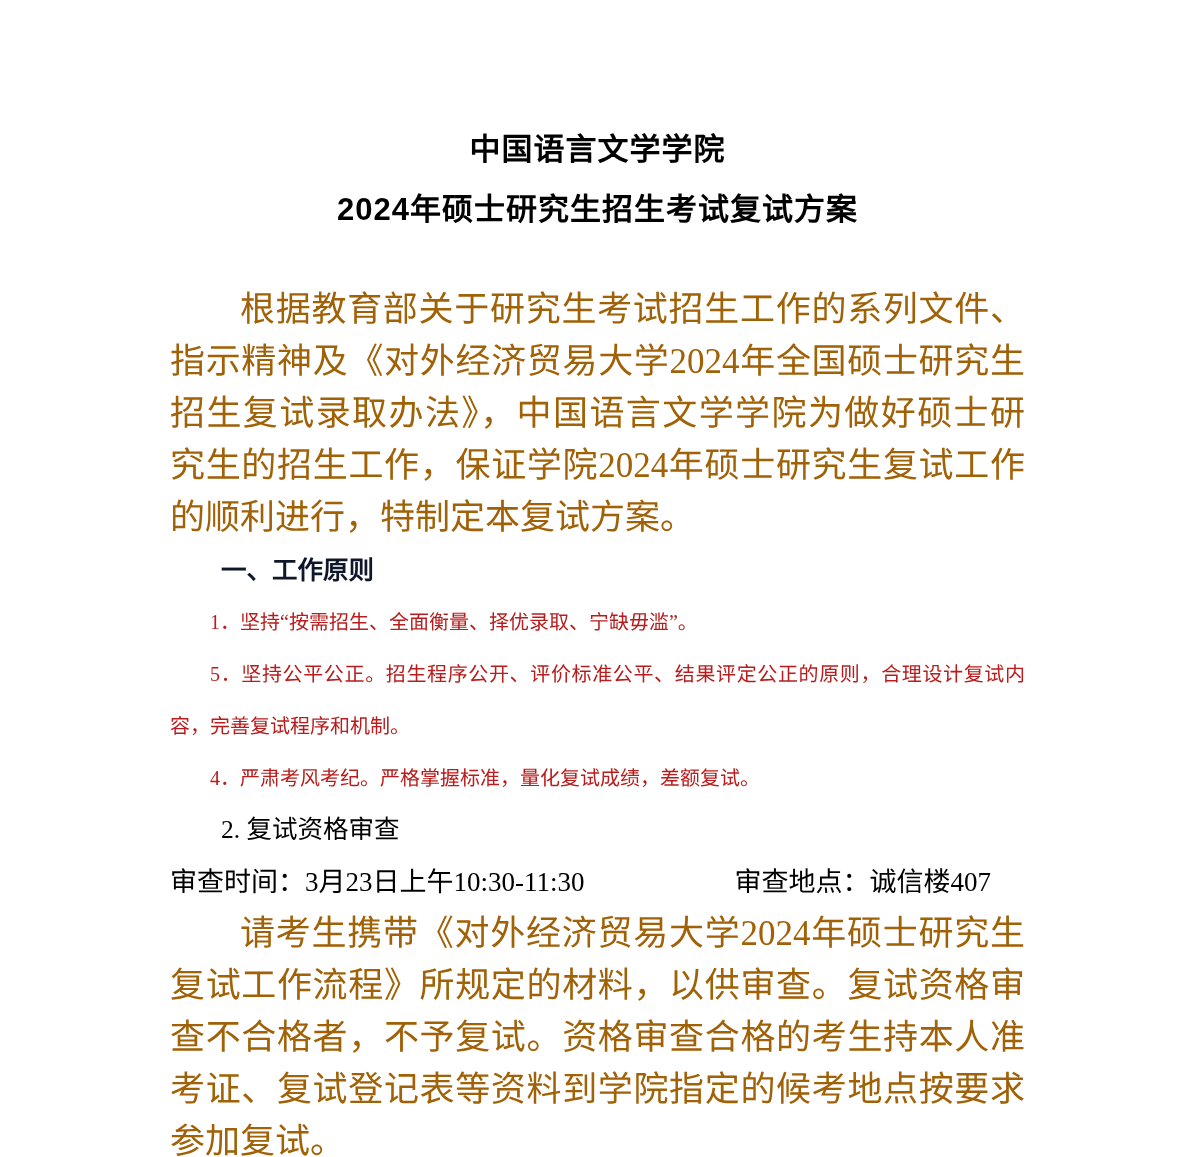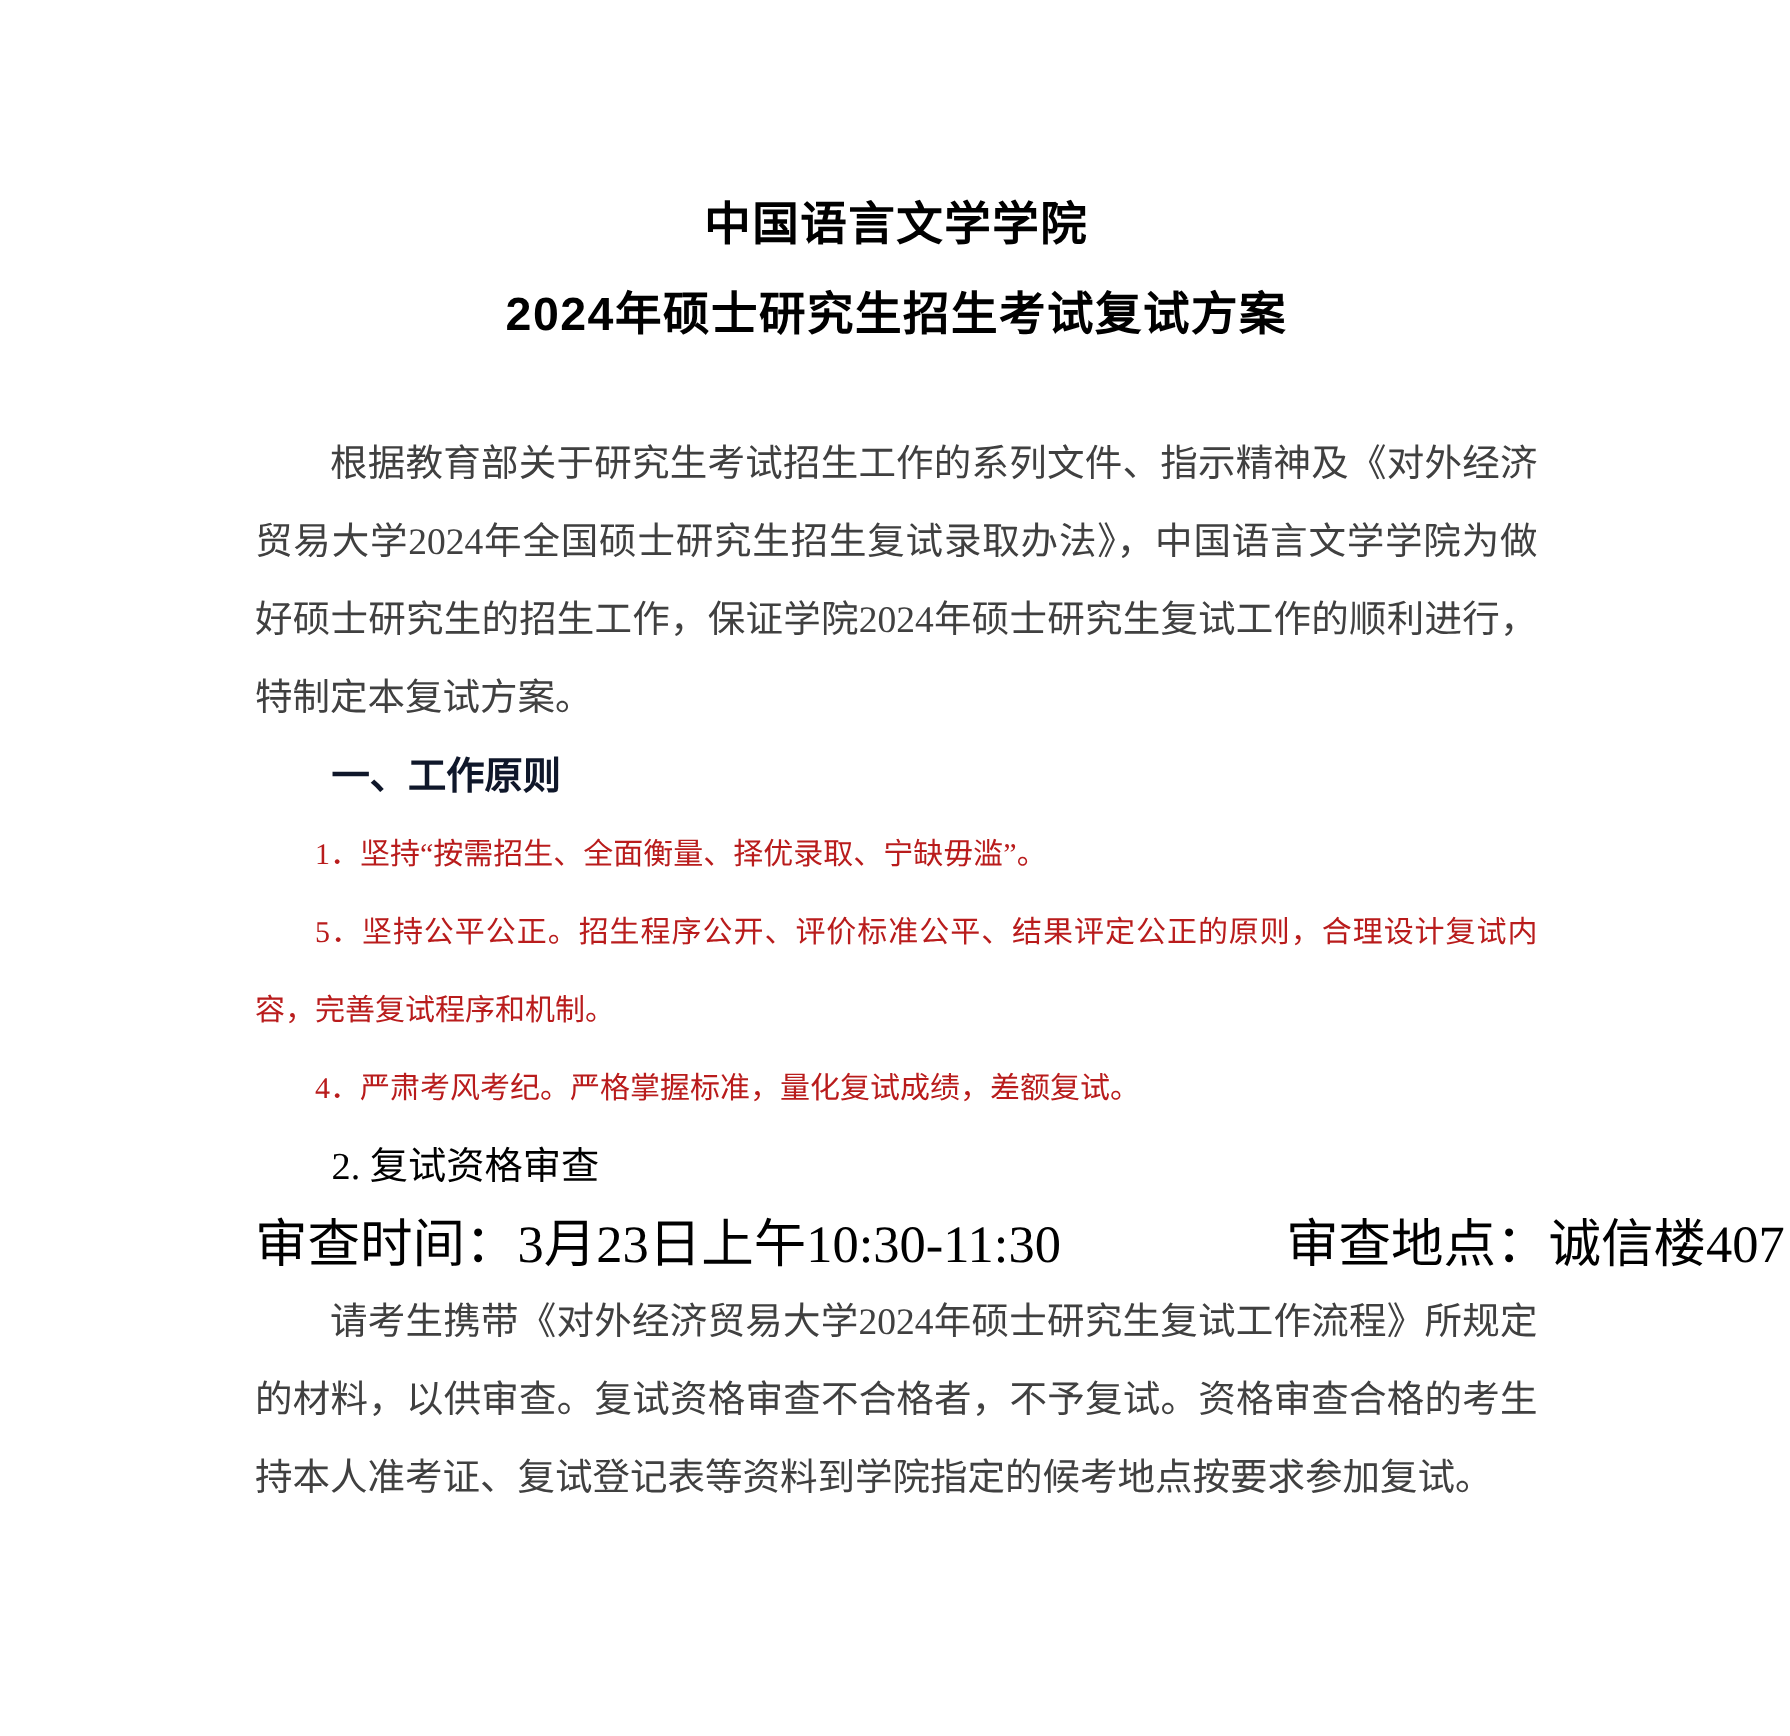--- a/index.html
+++ b/index.html
@@ -36,26 +36,26 @@
   }
   .doc-title-line {
     font-family: "Liberation Sans", "DejaVu Sans", sans-serif;
     font-weight: bold;
     font-size: 31px;
     line-height: 60px;
     letter-spacing: 1px;
     color: #000;
   }
   .para {
-    font-size: 25px;
+    font-size: 35px;
     line-height: 52px;
     text-align: justify;
     text-justify: inter-ideograph;
     margin: 0;
-    color: #404040;
+    color: #a16207;
   }
   .indent2 {
     text-indent: 2em;
   }
   .section-head {
     font-family: "Liberation Sans", "DejaVu Sans", sans-serif;
     font-weight: bold;
     font-size: 25.5px;
     line-height: 52px;
     text-indent: 2em;
@@ -72,21 +72,21 @@
     color: #b91c1c;
   }
   .sub-head {
     font-size: 25.5px;
     line-height: 52px;
     text-indent: 2em;
     margin: 0;
     color: #000;
   }
   .two-col-line {
-    font-size: 35px;
+    font-size: 27px;
     line-height: 52px;
     margin: 0;
     color: #000;
     white-space: pre;
   }
   .two-col-line .gap {
     display: inline-block;
     width: 150px;
   }
   .spacer-md { height: 44px; }

